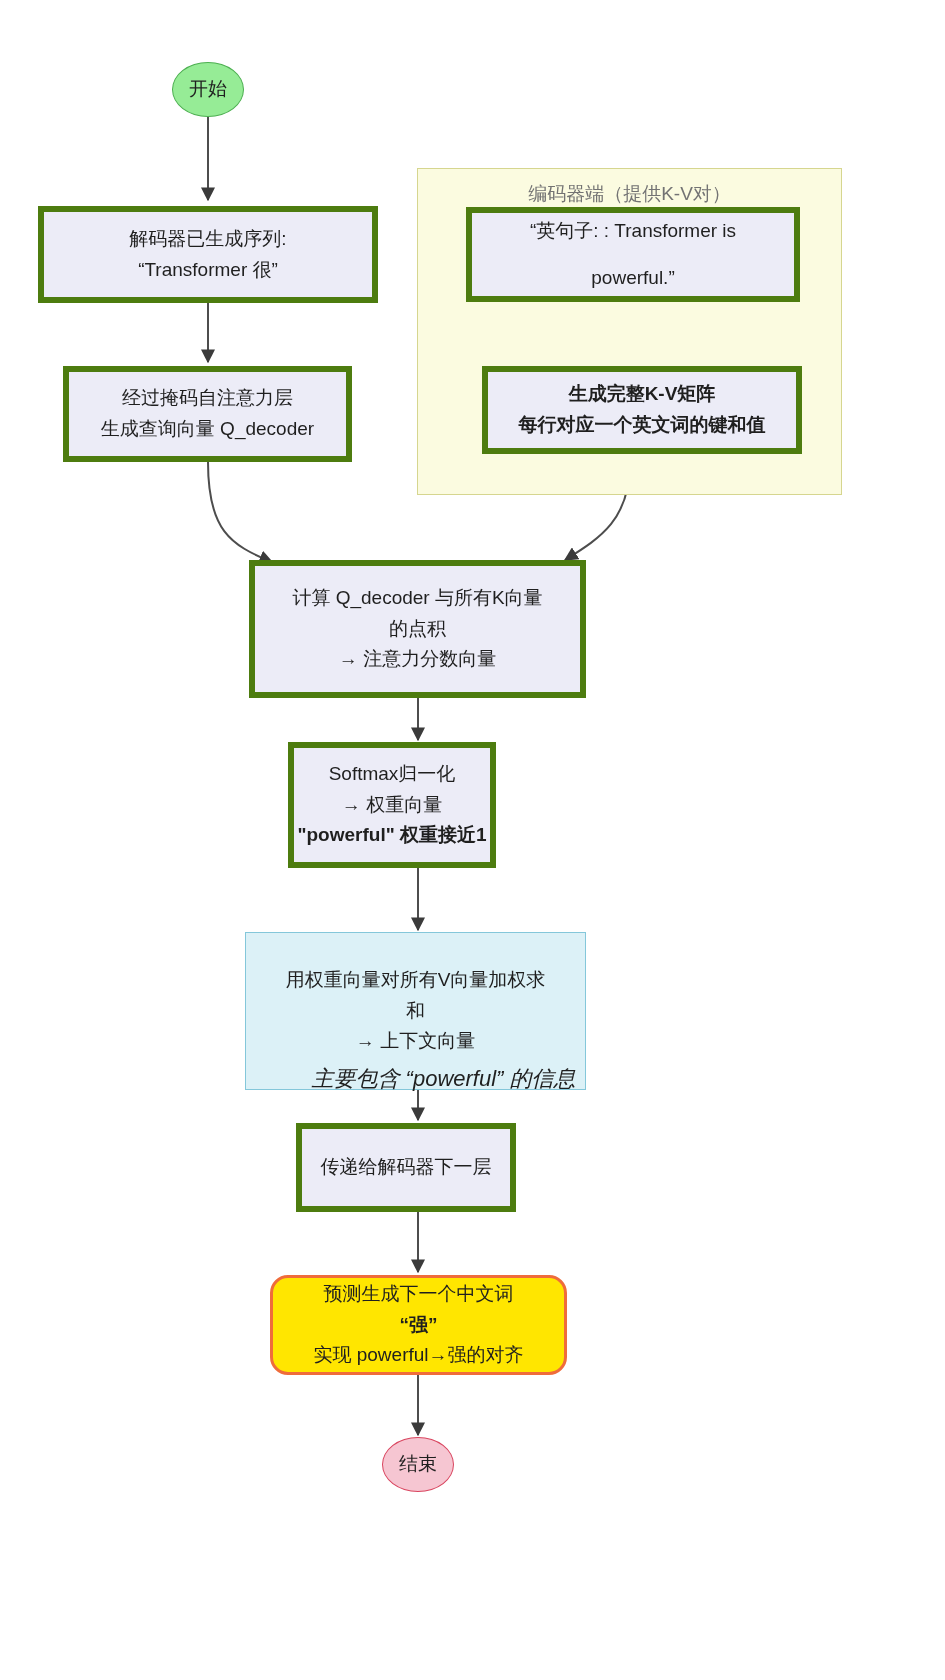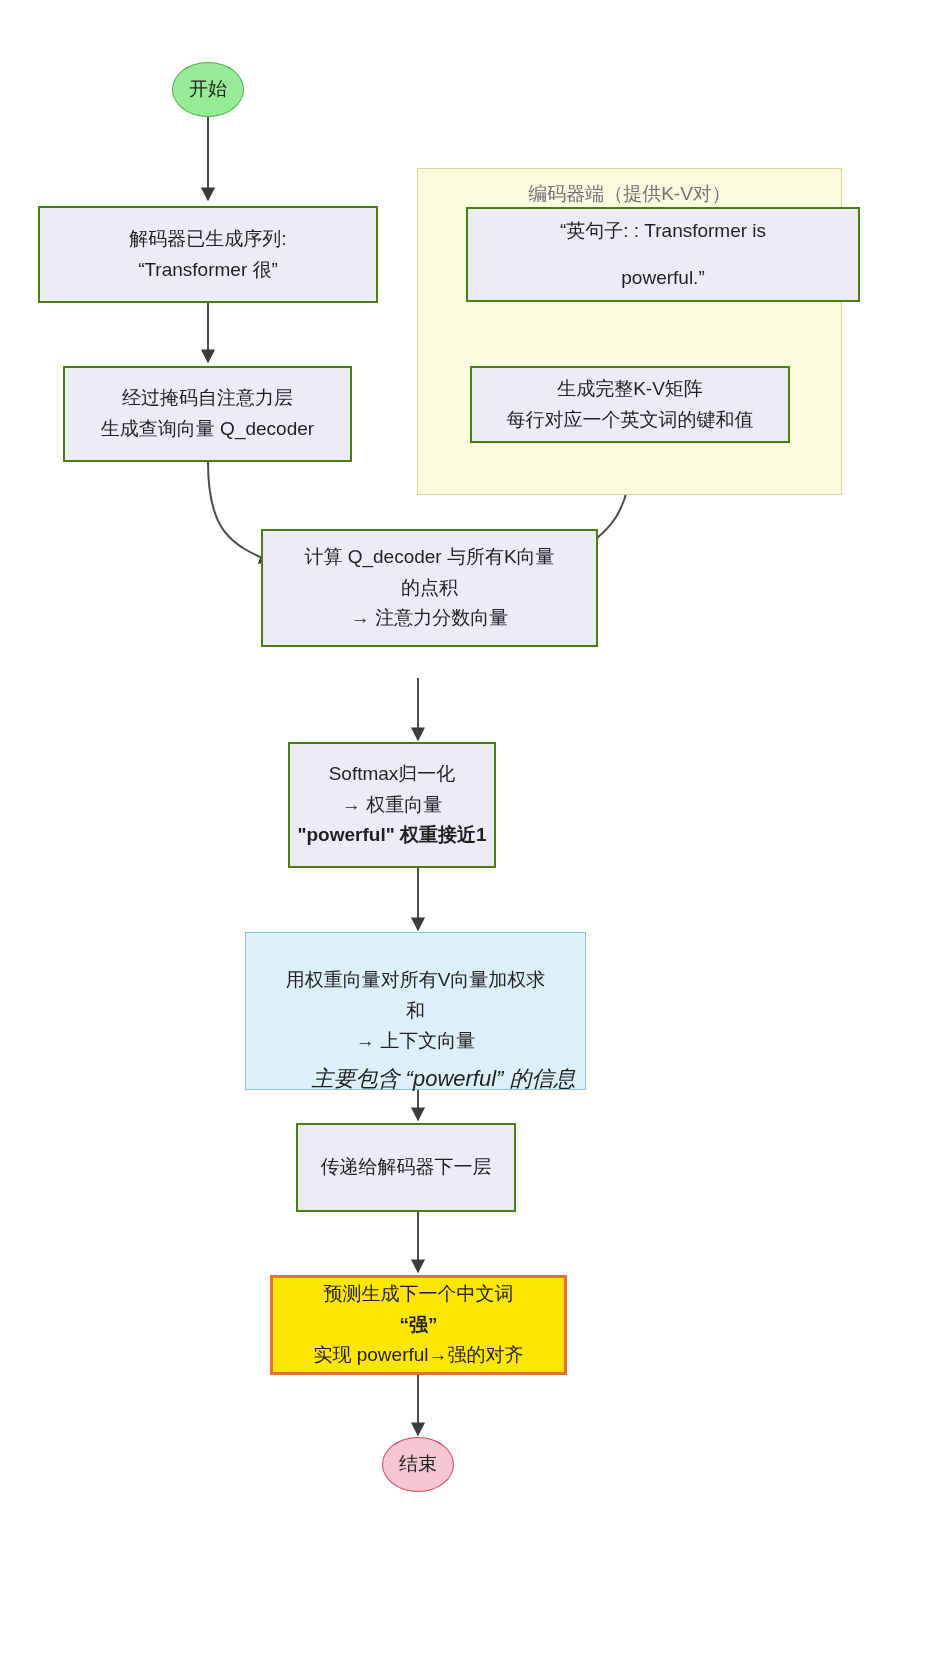--- a/index.html
+++ b/index.html
@@ -36,21 +36,21 @@
     justify-content: center;
     text-align: center;
     color: #1f1f1f;
     line-height: 1.62;
   }
   .node .ln { display: block; white-space: nowrap; }
 
   
   .proc {
     background: #ececf7;
-    border: 2px solid #4d7c0f;
+    border: 6px solid #4d7c0f;
     font-size: 19px;
   }
   
   .subgraph {
     background: #fbfbe0;
     border: 1px solid #d6d68f;
   }
   .subgraph-title {
     position: absolute;
     left: 0;
@@ -136,36 +136,36 @@
 
   <div class="node term term-start" style="left:172px; top:62px; width:72px; height:55px;">
     <span class="ln">开始</span>
   </div>
 
   <div class="node proc" style="left:38px; top:206px; width:340px; height:97px;">
     <span class="ln">解码器已生成序列:</span>
     <span class="ln">“Transformer 很”</span>
   </div>
 
-  <div class="node proc" style="left:466px; top:207px; width:394px; height:95px;gap:16px;">
+  <div class="node proc" style="left:466px; top:207px; width:334px; height:95px;gap:16px;">
     <span class="ln">“英句子: : Transformer is</span>
     <span class="ln">powerful.”</span>
   </div>
 
   <div class="node proc" style="left:63px; top:366px; width:289px; height:96px;">
     <span class="ln">经过掩码自注意力层</span>
     <span class="ln">生成查询向量 Q_decoder</span>
   </div>
 
-  <div class="node proc" style="left:470px; top:366px; width:320px; height:77px;">
+  <div class="node proc" style="left:482px; top:366px; width:320px; height:88px;font-weight:bold;">
     <span class="ln">生成完整K-V矩阵</span>
     <span class="ln">每行对应一个英文词的键和值</span>
   </div>
 
-  <div class="node proc" style="left:249px; top:529px; width:337px; height:118px;margin-left:12px;">
+  <div class="node proc" style="left:249px; top:560px; width:337px; height:138px;">
     <span class="ln">计算 Q_decoder 与所有K向量</span>
     <span class="ln">的点积</span>
     <span class="ln">→ 注意力分数向量</span>
   </div>
 
   <div class="node proc" style="left:288px; top:742px; width:208px; height:126px;">
     <span class="ln">Softmax归一化</span>
     <span class="ln">→ 权重向量</span>
     <span class="ln bold">"powerful" 权重接近1</span>
   </div>
@@ -174,21 +174,21 @@
     <span class="ln">用权重向量对所有V向量加权求</span>
     <span class="ln">和</span>
     <span class="ln">→ 上下文向量</span>
     <span class="ln italic overflow-line" style="bottom:-8px;">主要包含 “powerful” 的信息</span>
   </div>
 
   <div class="node proc" style="left:296px; top:1123px; width:220px; height:89px;">
     <span class="ln">传递给解码器下一层</span>
   </div>
 
-  <div class="node highlight" style="left:270px; top:1275px; width:297px; height:100px;">
+  <div class="node highlight" style="left:270px; top:1275px; width:297px; height:100px;border-radius:18px;">
     <span class="ln">预测生成下一个中文词</span>
     <span class="ln bold">“强”</span>
     <span class="ln">实现 powerful→强的对齐</span>
   </div>
 
   <div class="node term term-end" style="left:382px; top:1437px; width:72px; height:55px;">
     <span class="ln">结束</span>
   </div>
 
 </div>

